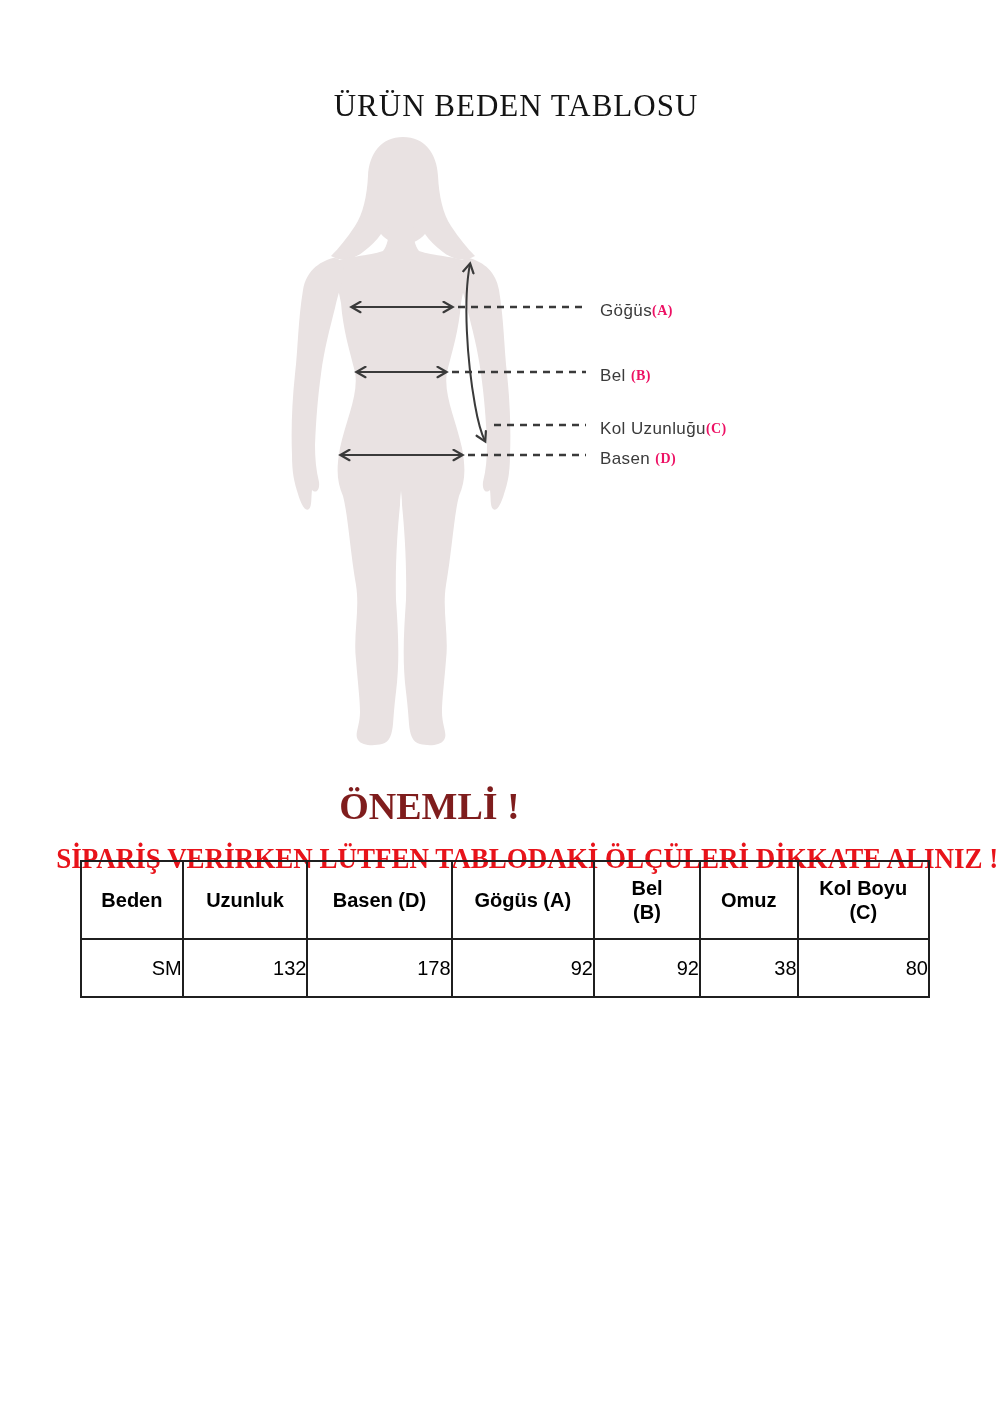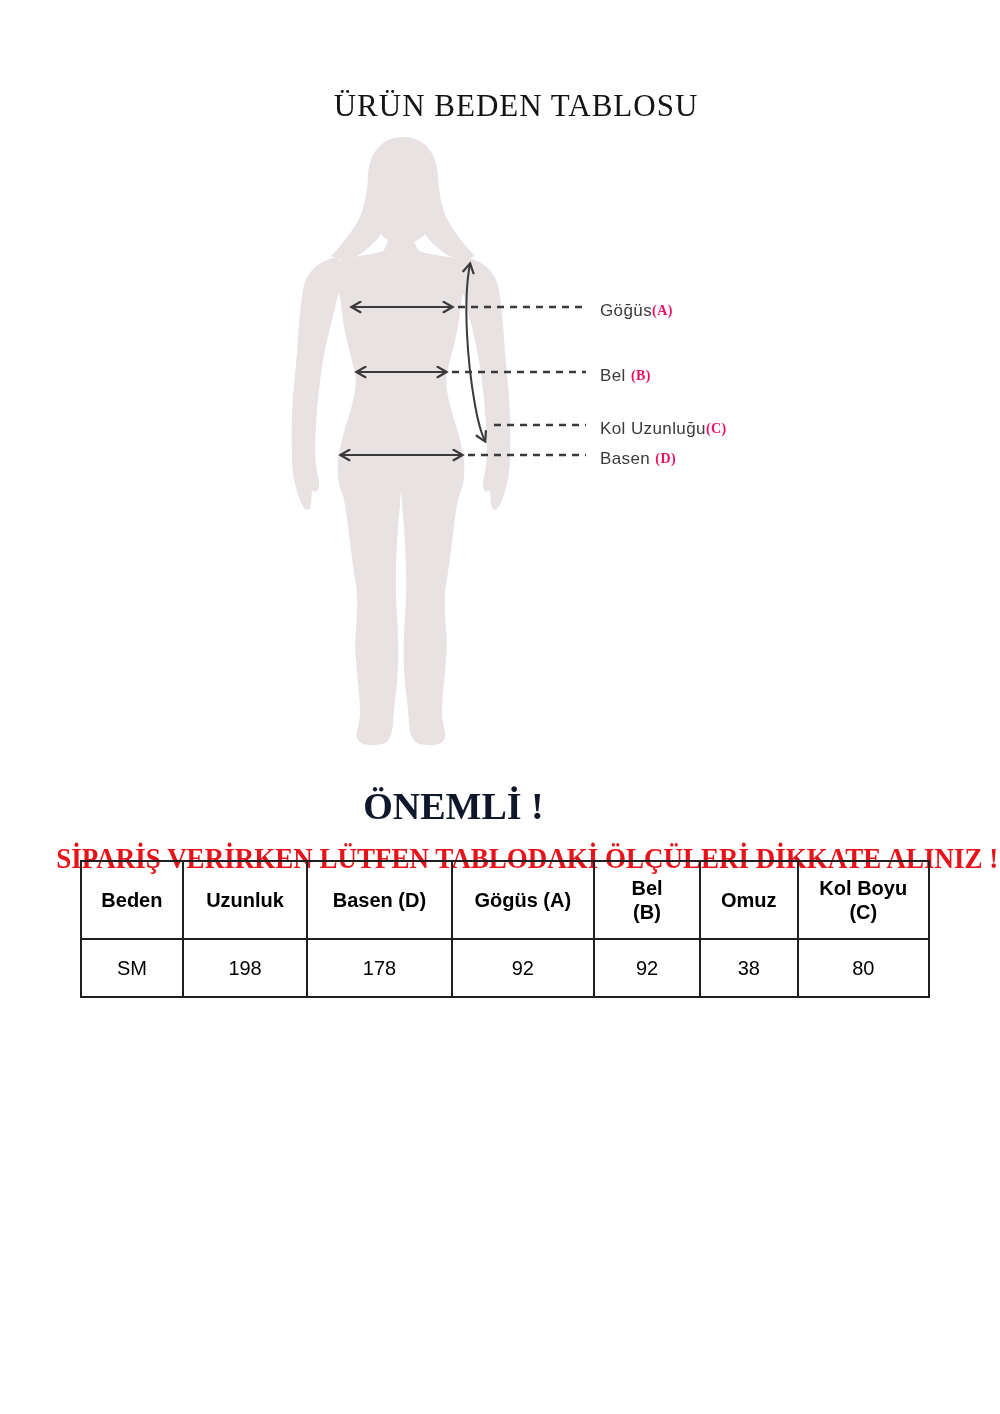--- a/index.html
+++ b/index.html
@@ -8,32 +8,32 @@
   .page-title{position:absolute;top:72px;left:0;width:1000px;text-align:center;
     font-family:"Liberation Serif",serif;font-size:31px;font-weight:normal;color:#141414;
     letter-spacing:1px;margin:16px;}
   .diagram{position:absolute;top:0;left:0;width:1000px;height:780px;}
   .fig{position:absolute;top:0;left:0;width:1000px;height:780px;}
   .dlabel{position:absolute;left:600px;height:20px;line-height:28px;white-space:nowrap;
     font-size:17px;color:#3b3b3b;letter-spacing:0.4px;}
   .dlabel .dcode{font-family:"Liberation Serif",serif;font-weight:bold;font-size:14px;
     color:#ed1164;position:relative;top:-1px;}
   .important{position:absolute;top:784px;left:0;width:859px;text-align:center;
-    font-family:"Liberation Serif",serif;font-weight:bold;font-size:38px;color:#0f172a;margin-left:24px;}
+    font-family:"Liberation Serif",serif;font-weight:bold;font-size:38px;color:#7f1d1d;}
   .warning-line{position:absolute;top:841px;left:4px;width:1000px;text-align:center;}
   .warning-line span{display:inline-block;transform:scaleX(0.9);transform-origin:center;
     font-family:"Liberation Serif",serif;font-weight:bold;font-size:30px;color:#e8131a;
     white-space:nowrap;}
   table.size-table{position:absolute;top:860px;left:80px;width:850px;
     border-collapse:collapse;table-layout:fixed;}
   table.size-table th,table.size-table td{border:2px solid #1f1f1f;text-align:center;
     vertical-align:middle;padding:0;color:#000;}
   table.size-table th{height:76px;font-size:20px;font-weight:bold;white-space:pre-line;
     line-height:1.2;}
-  table.size-table td{height:56px;font-size:20px;font-weight:normal;}
+  table.size-table td{height:56px;font-size:20px;font-weight:normal;text-align:right;}
 </style>
 </head>
 <body>
 
 <div class="page">
 
   <h1 class="page-title">ÜRÜN BEDEN TABLOSU</h1>
 
   <div class="diagram">
     <svg class="fig" viewBox="0 0 1000 780" aria-hidden="true">
@@ -139,21 +139,21 @@
         <th>Bel
 (B)</th>
         <th>Omuz</th>
         <th>Kol Boyu
 (C)</th>
       </tr>
     </thead>
     <tbody>
       <tr>
         <td>SM</td>
-        <td>198</td>
+        <td>132</td>
         <td>178</td>
         <td>92</td>
         <td>92</td>
         <td>38</td>
         <td>80</td>
       </tr>
     </tbody>
   </table>
 
 </div>

